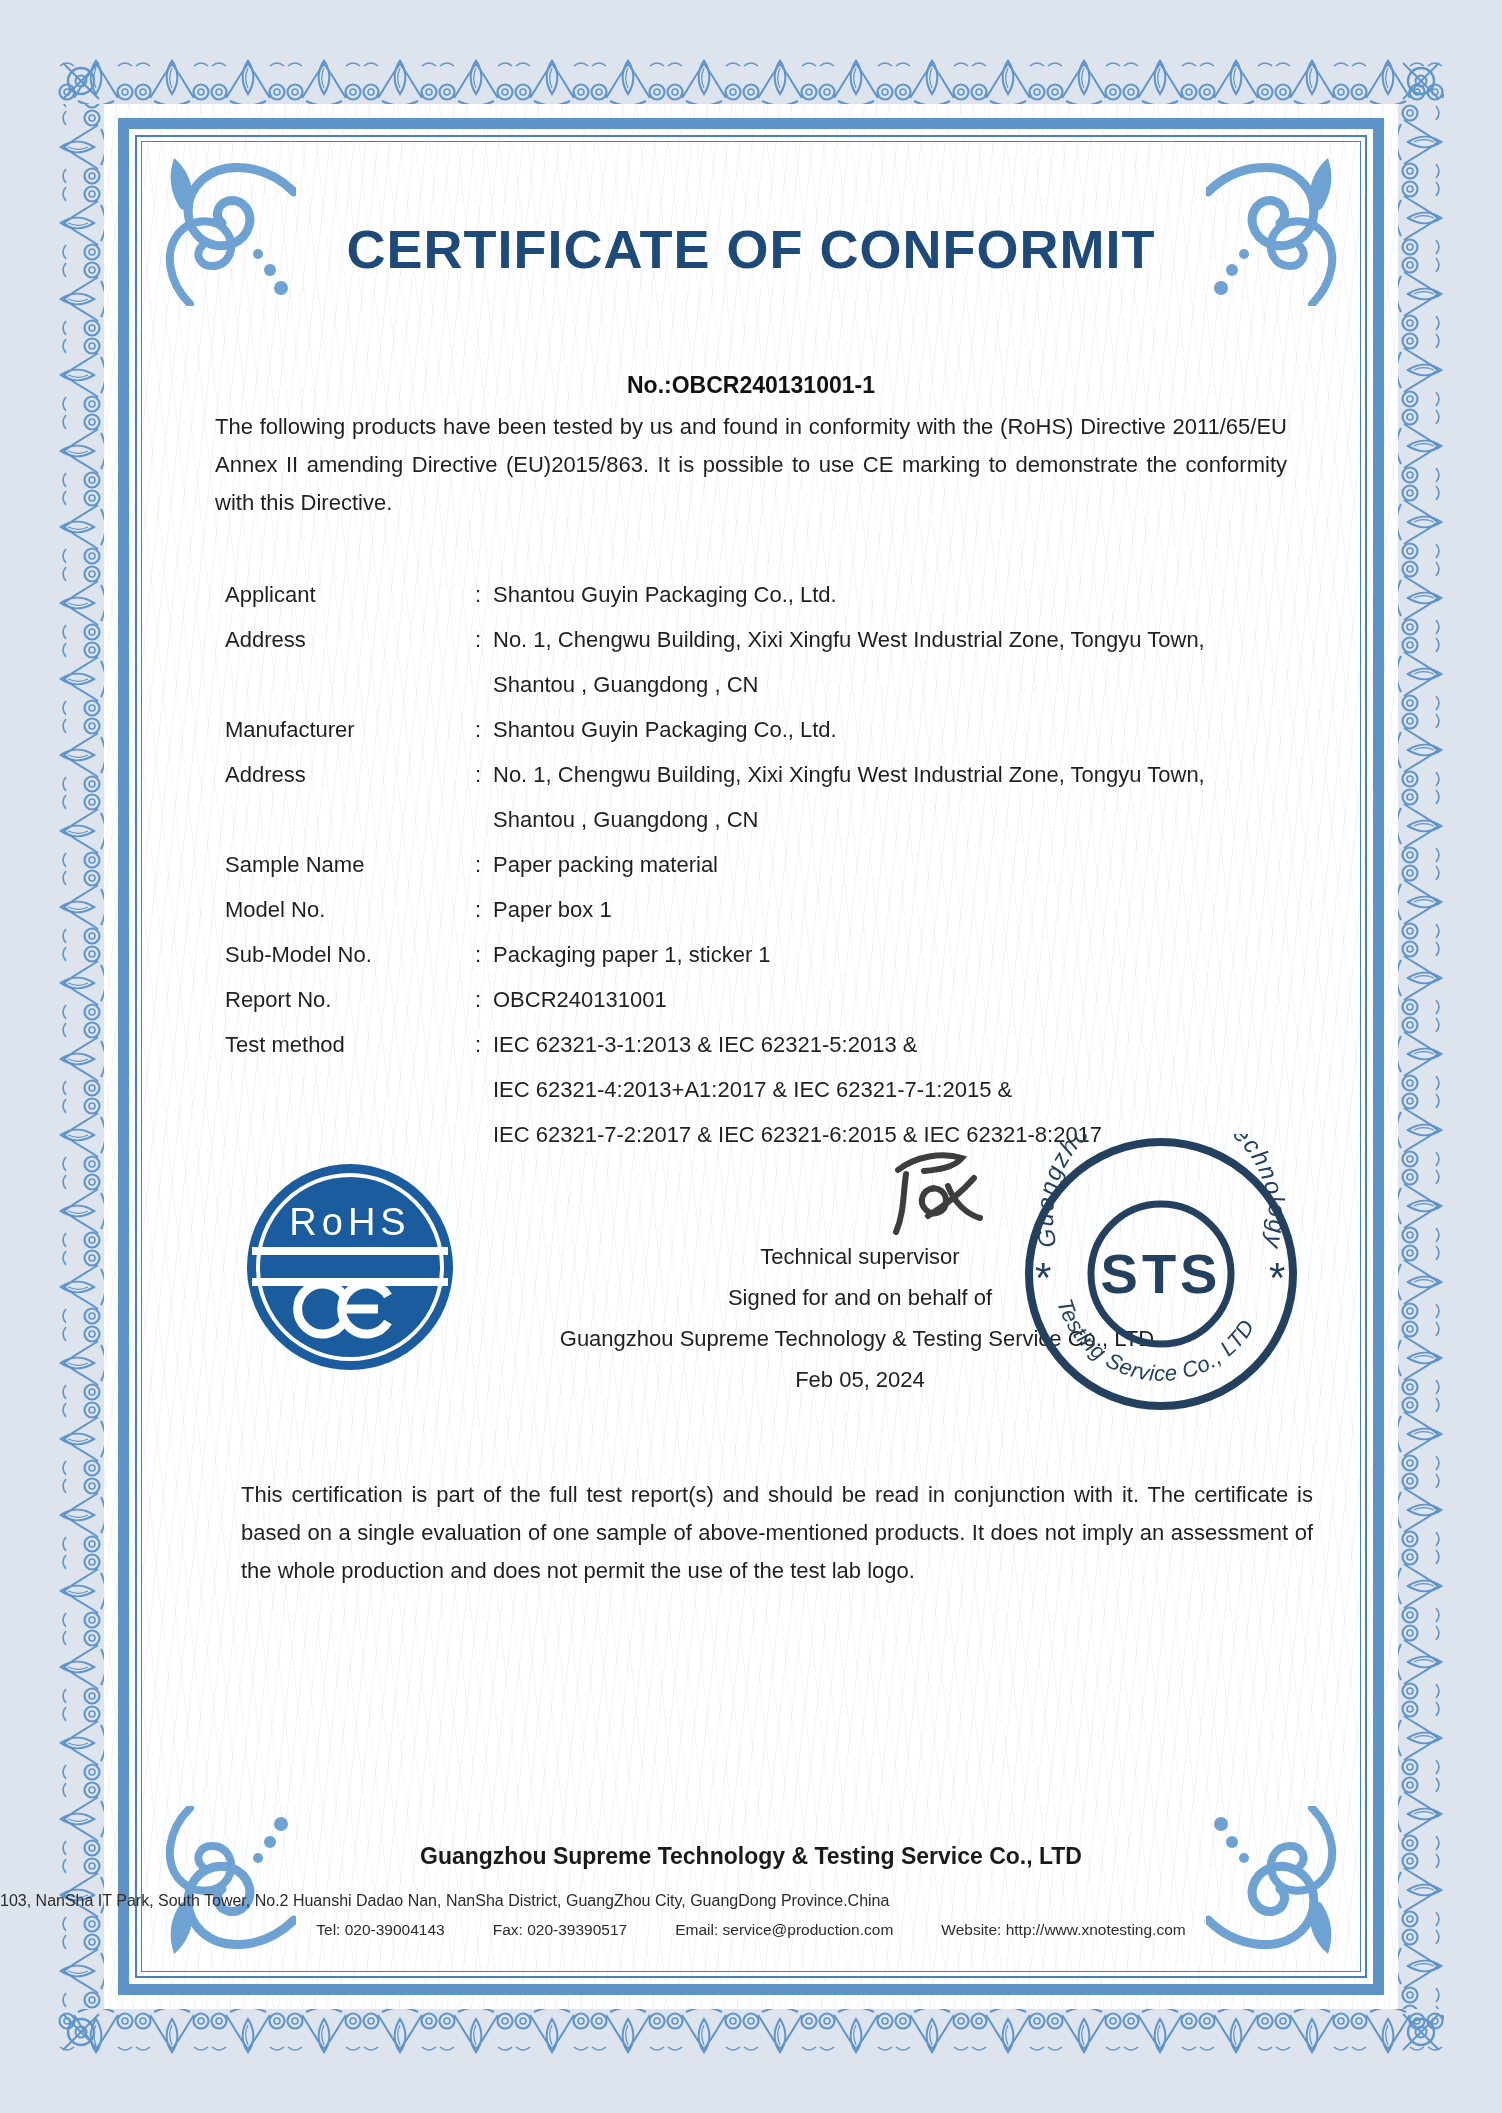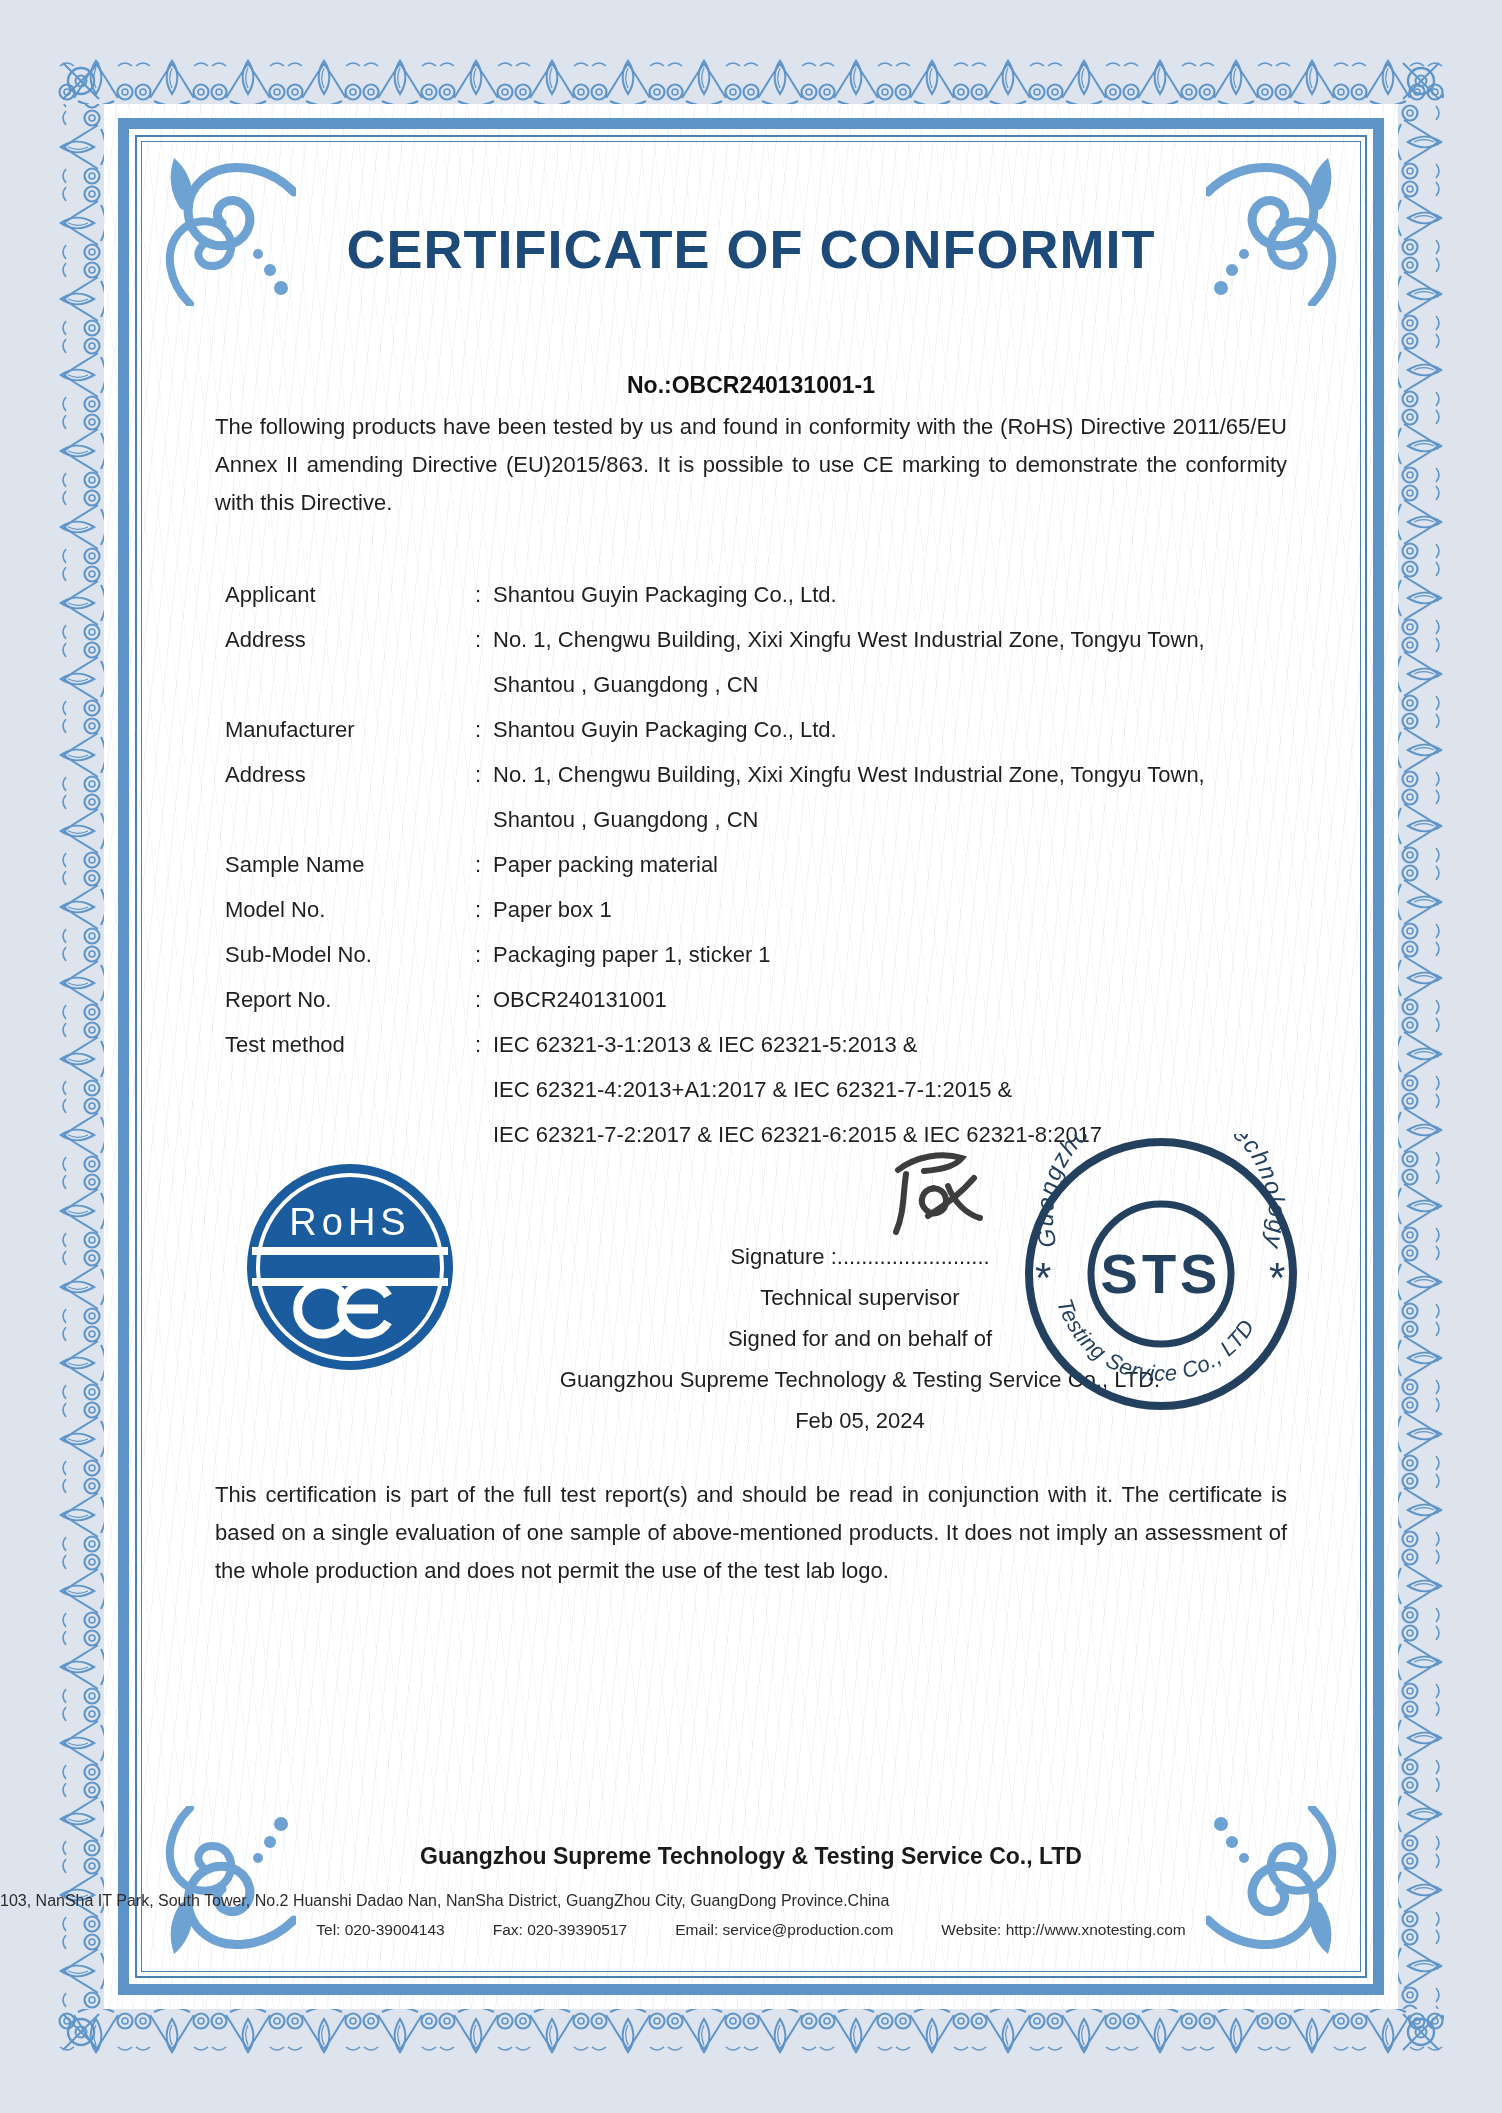--- a/index.html
+++ b/index.html
@@ -33,21 +33,21 @@
   .fl-tr{transform:scaleX(-1);} .fl-bl{transform:scaleY(-1);} .fl-br{transform:scale(-1,-1);}
 
   
   .title{position:absolute;left:0;top:218px;width:100%;text-align:center;
     font-size:54px;font-weight:bold;color:#1d4a78;letter-spacing:1px;}
   .cert-no{position:absolute;left:0;top:372px;width:100%;text-align:center;
     font-size:23px;font-weight:bold;color:#111;}
   .para{position:absolute;left:215px;width:1072px;font-size:22px;line-height:38px;
     color:#1f1f1f;text-align:justify;}
   .para-1{top:408px;}
-  .para-2{top:1476px;}
+  .para-2{top:1476px;margin-left:26px;}
 
   .fields{position:absolute;left:225px;top:572px;width:1062px;font-size:22px;color:#1f1f1f;}
   .frow{display:flex;align-items:flex-start;line-height:45px;}
   .flabel{width:250px;flex:0 0 250px;}
   .fcolon{width:18px;flex:0 0 18px;}
   .fvalue{flex:1;}
 
   .sig-block{position:absolute;left:430px;top:1236px;width:860px;text-align:center;
     font-size:22px;line-height:41px;color:#1f1f1f;}
 
@@ -322,21 +322,20 @@
     <g stroke="#3d3d3d" stroke-width="6" fill="none" stroke-linecap="round">
       <path d="M 24,26 C 42,12 68,8 88,14 C 80,24 62,26 50,27"></path>
       <path d="M 32,30 C 29,50 30,70 22,88"></path>
       <path d="M 60,44 C 48,46 44,58 52,66 C 60,73 72,68 72,57 C 72,48 64,43 58,45"></path>
       <path d="M 54,72 C 70,62 88,48 100,34"></path>
       <path d="M 74,42 C 80,58 92,70 106,74"></path>
     </g>
   </svg>
 
   <div class="sig-block">
-    <div>Signature :.........................</div>
     <div>Technical supervisor</div>
     <div>Signed for and on behalf of</div>
     <div>Guangzhou Supreme Technology &amp; Testing Service Co., LTD.</div>
     <div>Feb 05, 2024</div>
   </div>
 
   <svg class="stamp-svg" width="280" height="280" viewBox="-140 -140 280 280">
     <defs>
       <path id="arcT" d="M -104,-28 A 108,108 0 1,1 104,-28" fill="none"></path>
       <path id="arcB" d="M -104,28 A 108,108 0 0,0 104,28" fill="none"></path>

